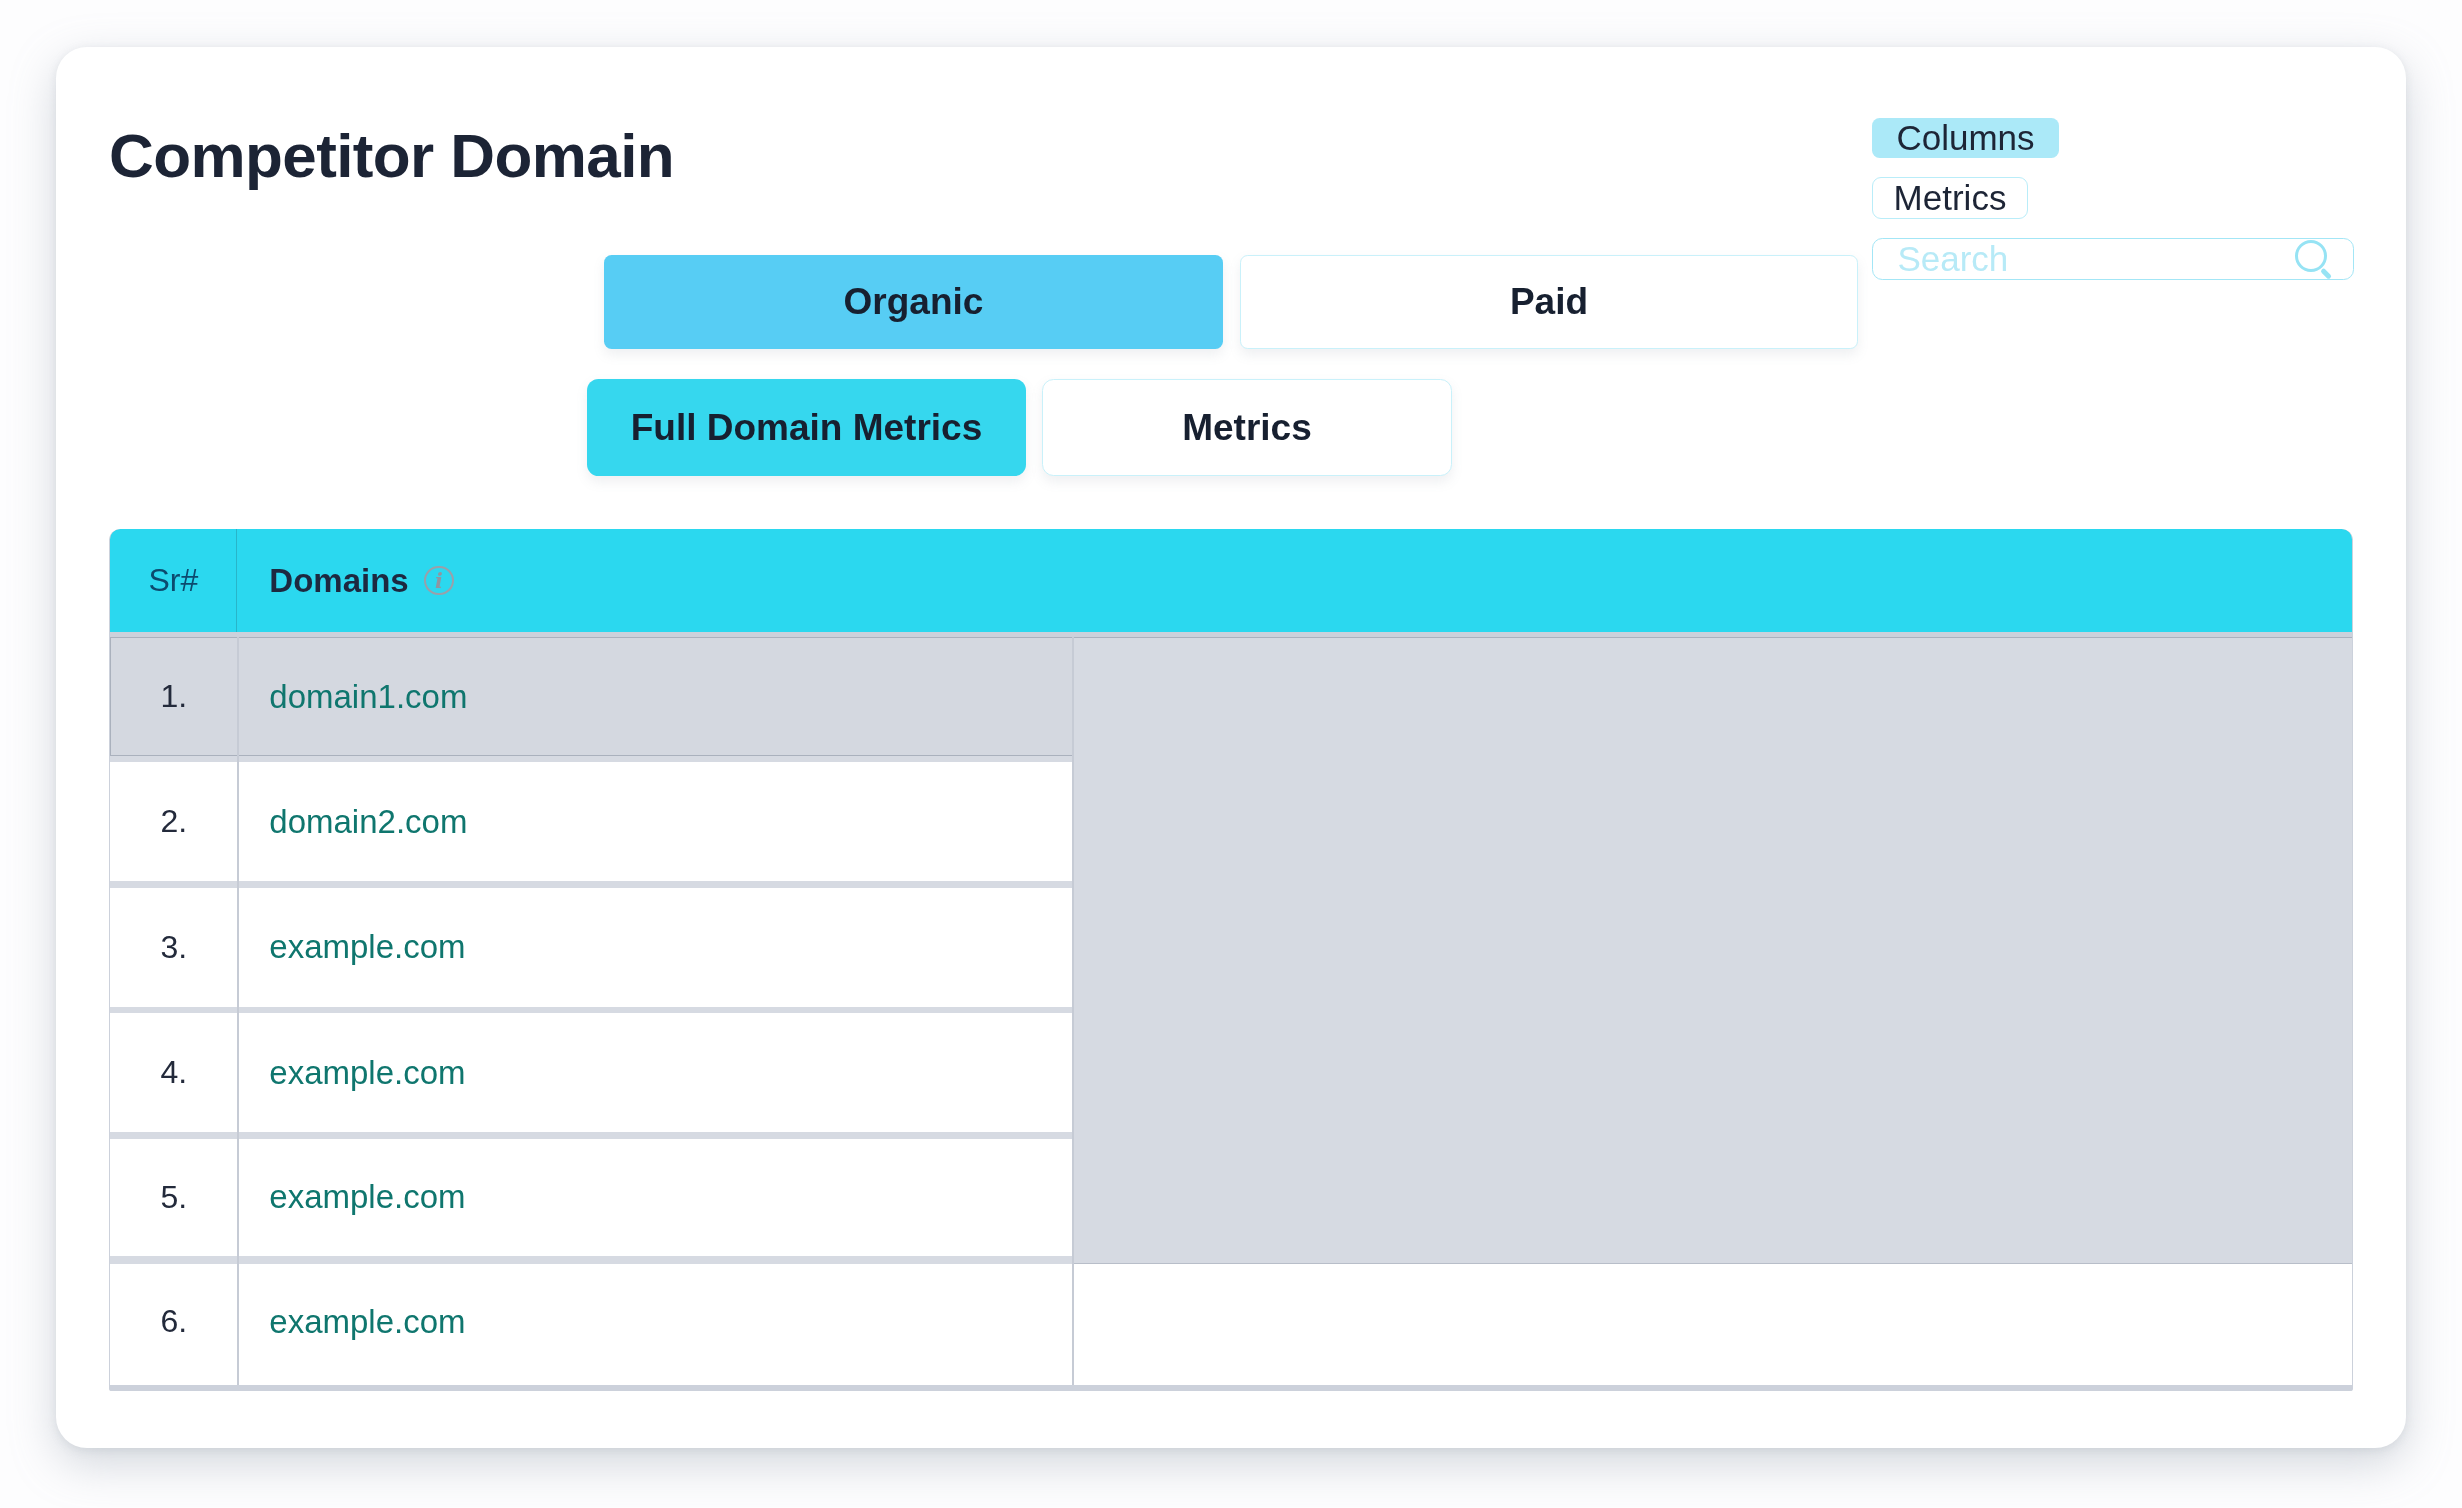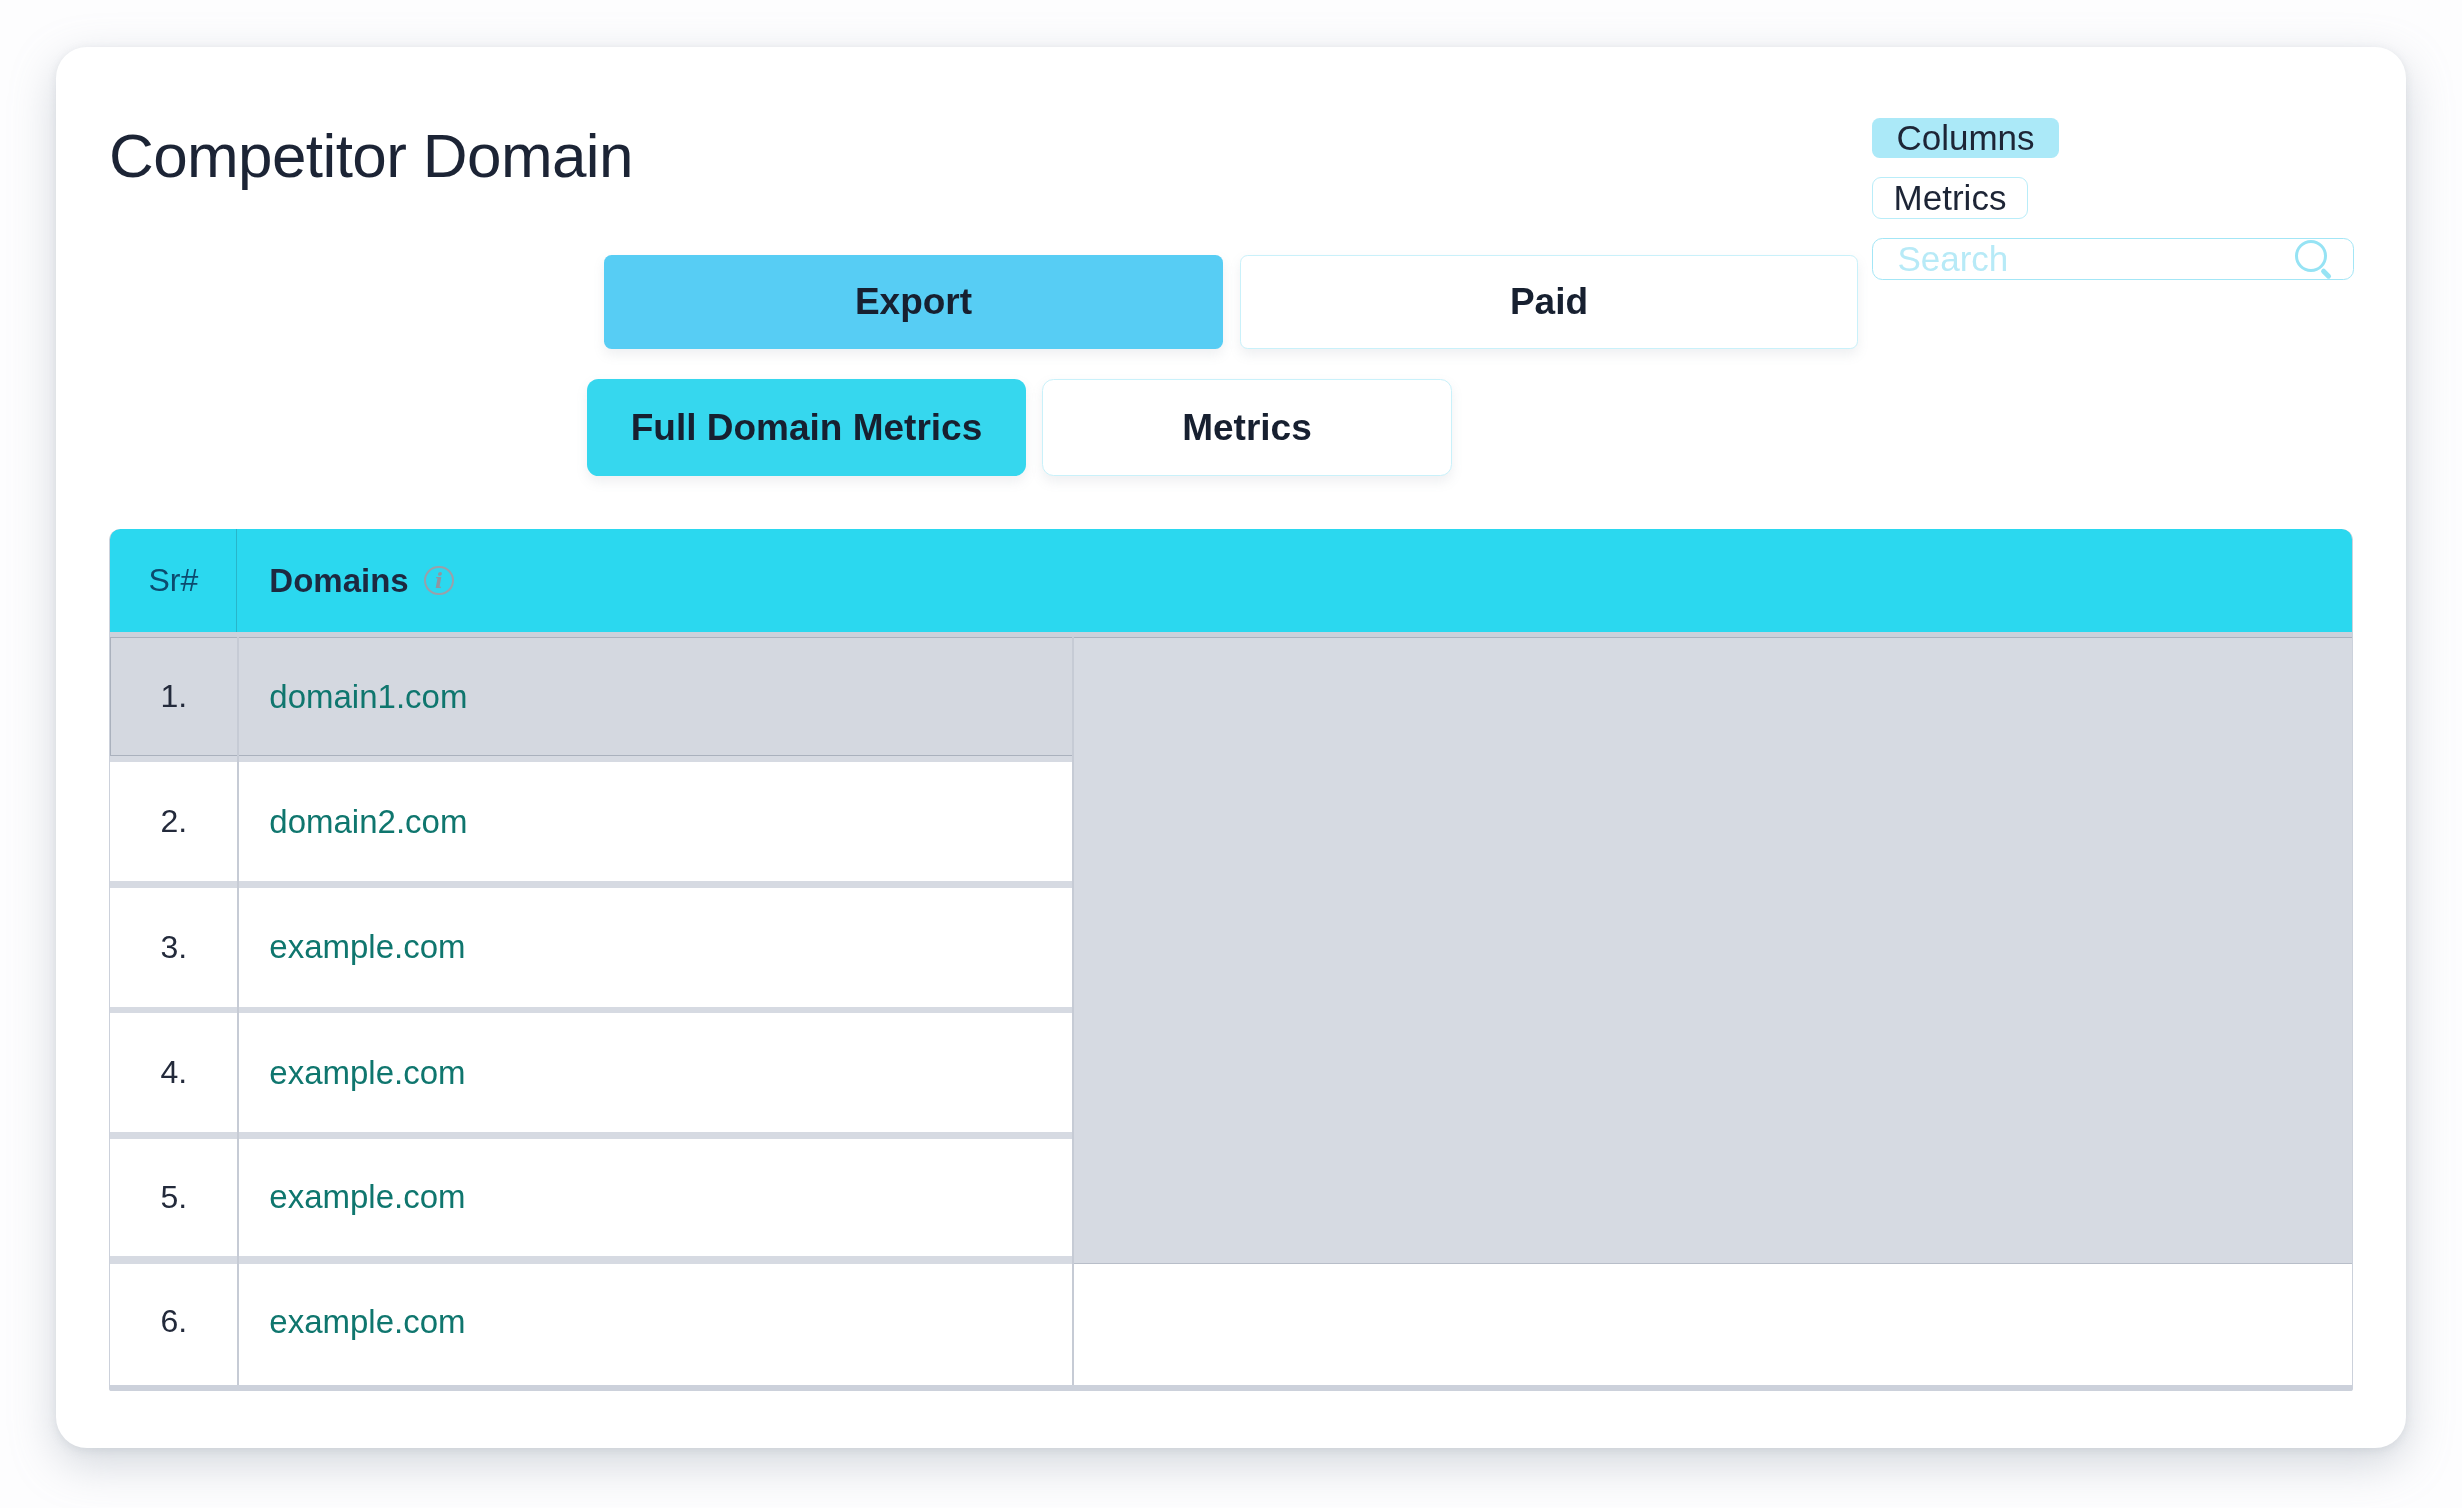--- a/index.html
+++ b/index.html
@@ -4,21 +4,21 @@
 <style>
   * { margin:0; padding:0; box-sizing:border-box; }
   html,body { width:2462px; height:1509px; background:#fdfdfe; overflow:hidden;
               font-family:"Liberation Sans", sans-serif; }
 
   .card { position:absolute; left:56px; top:47px; width:2350px; height:1401px;
           background:#ffffff; border-radius:31px;
           box-shadow:0 15.4px 45px rgba(145,155,168,0.38), 0 2.6px 9px rgba(145,155,168,0.18); }
 
   
-  .page-title { position:absolute; left:53px; top:72px; font-size:62px; font-weight:400;
+  .page-title { position:absolute; left:53px; top:72px; font-size:62px; font-weight:700;
                 color:#1c2435; letter-spacing:-0.6px; line-height:1.2; }
 
   .toolbar { position:absolute; right:52px; top:71px; height:78px; display:flex; gap:19px;flex-direction:column; }
   .btn { display:flex; align-items:center; justify-content:center; font-size:35px;
          color:#1d2536; cursor:pointer; }
   .btn-columns { width:187px; height:78px; background:#abe9f8; border:none; border-radius:7.7px; }
   .btn-export  { width:156px; height:78px; background:#ffffff; border:1.9px solid #b9edf9; border-radius:9px; }
 
   .search-box { width:482px; height:72px; background:#ffffff; border:1.9px solid #a3e6f6;
                 border-radius:10.3px; display:flex; align-items:center; padding:0 19px 0 24.4px; }
@@ -84,21 +84,21 @@
 
   <div class="toolbar">
     <button class="btn btn-columns">Columns</button>
     <button class="btn btn-export">Metrics</button>
     <div class="search-box">
       <input type="text" placeholder="Search" style="">
       <span class="mag"></span>
     </div>
   </div>
 
-  <button class="pill toggle-organic">Export</button>
+  <button class="pill toggle-organic">Organic</button>
   <button class="pill toggle-paid">Paid</button>
 
   <button class="pill tab-fdm">Full Domain Metrics</button>
   <button class="pill tab-metrics">Metrics</button>
 
   <div class="table-wrap">
     <div class="thead">
       <div class="th-sr">Sr#</div>
       <div class="th-domains">
         <span>Domains</span>

